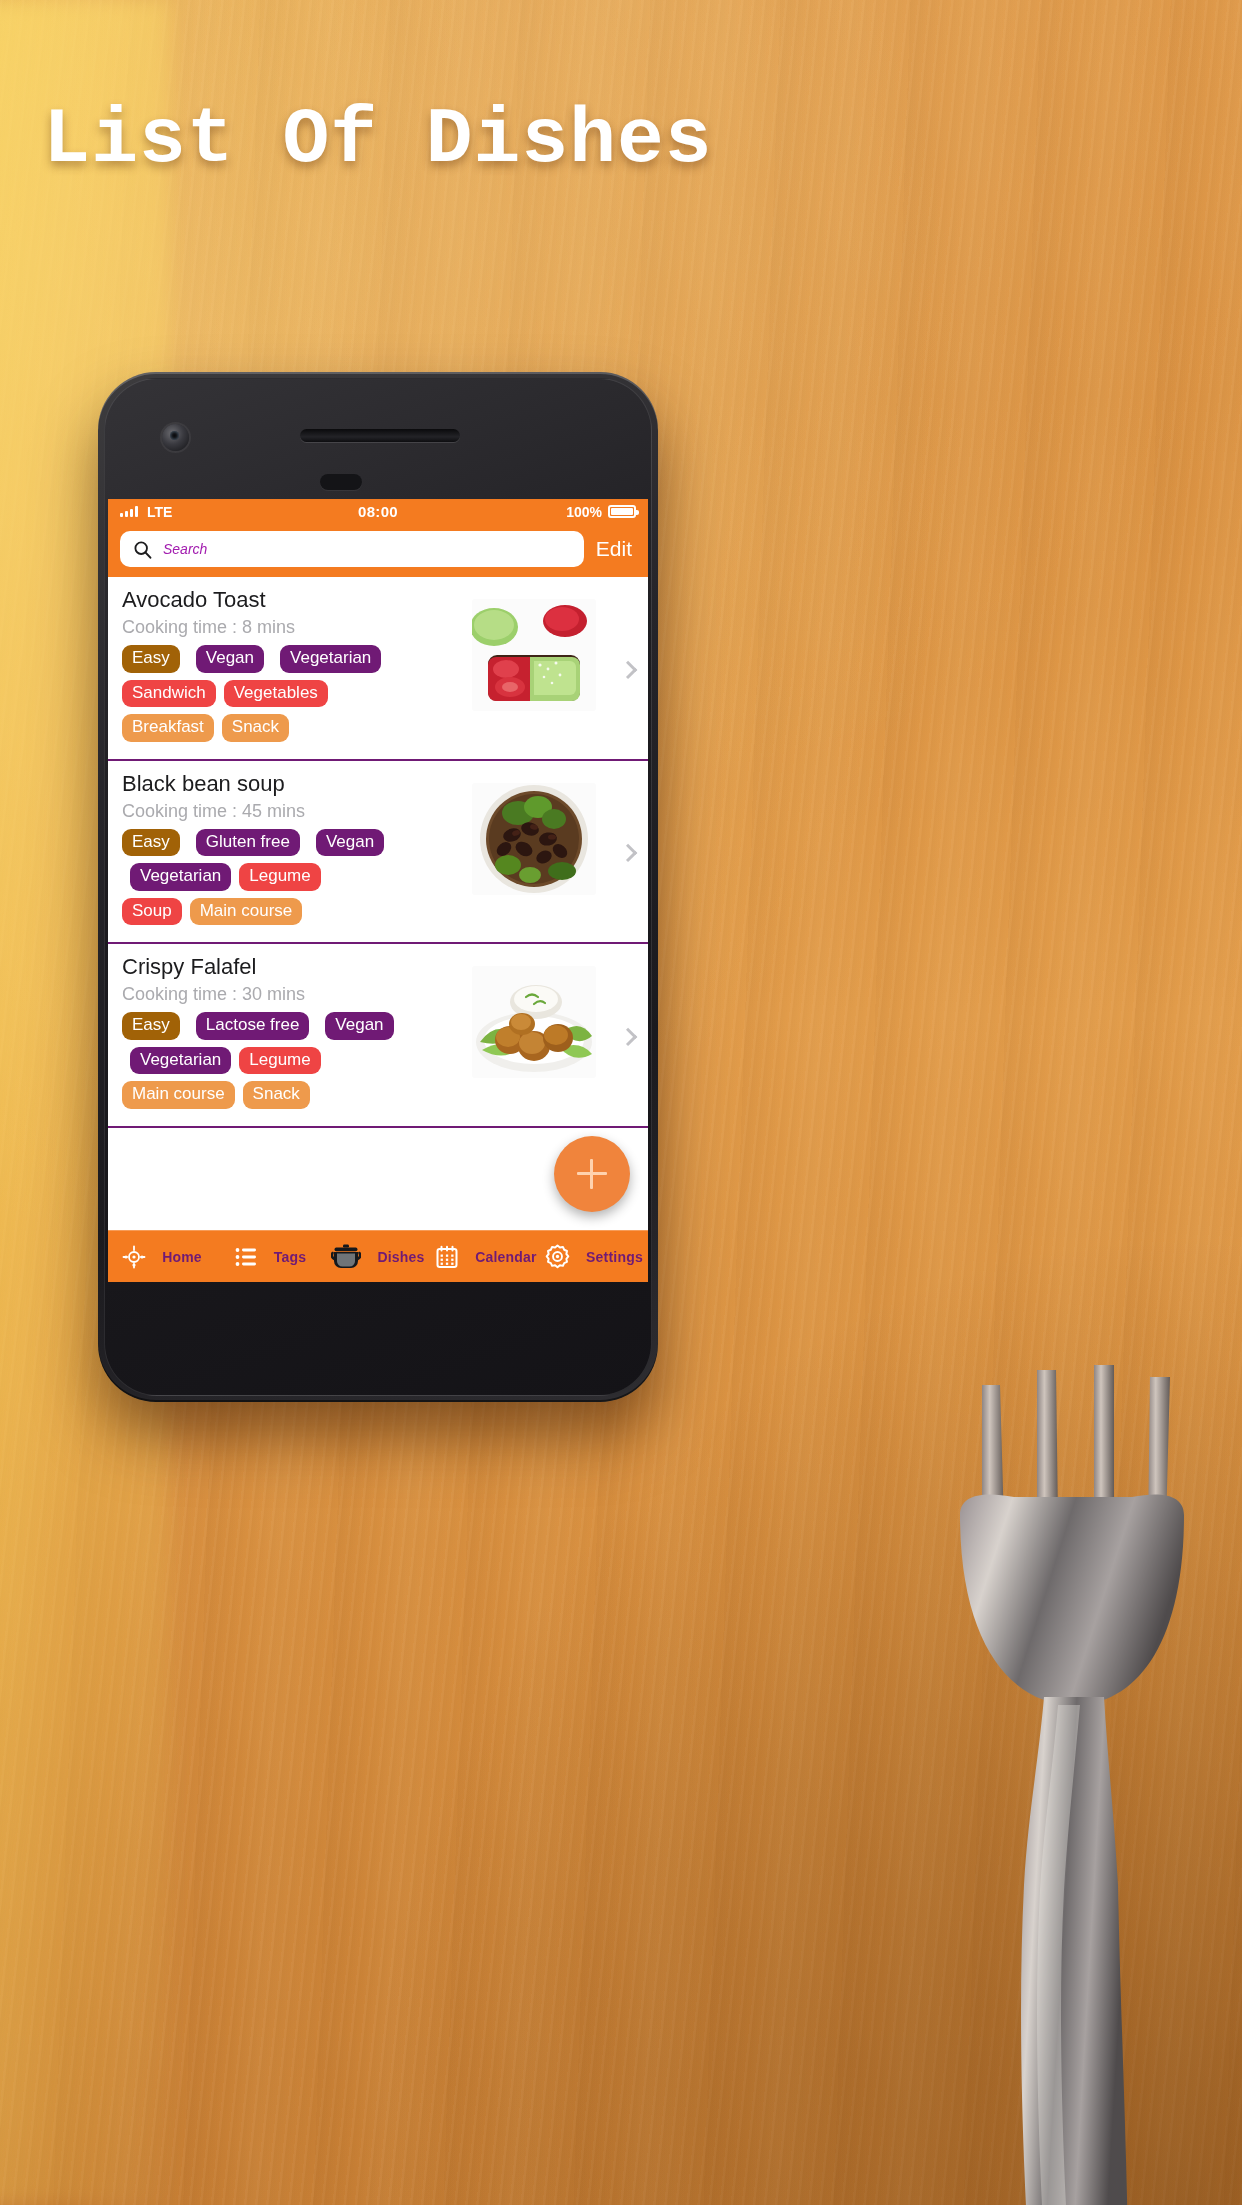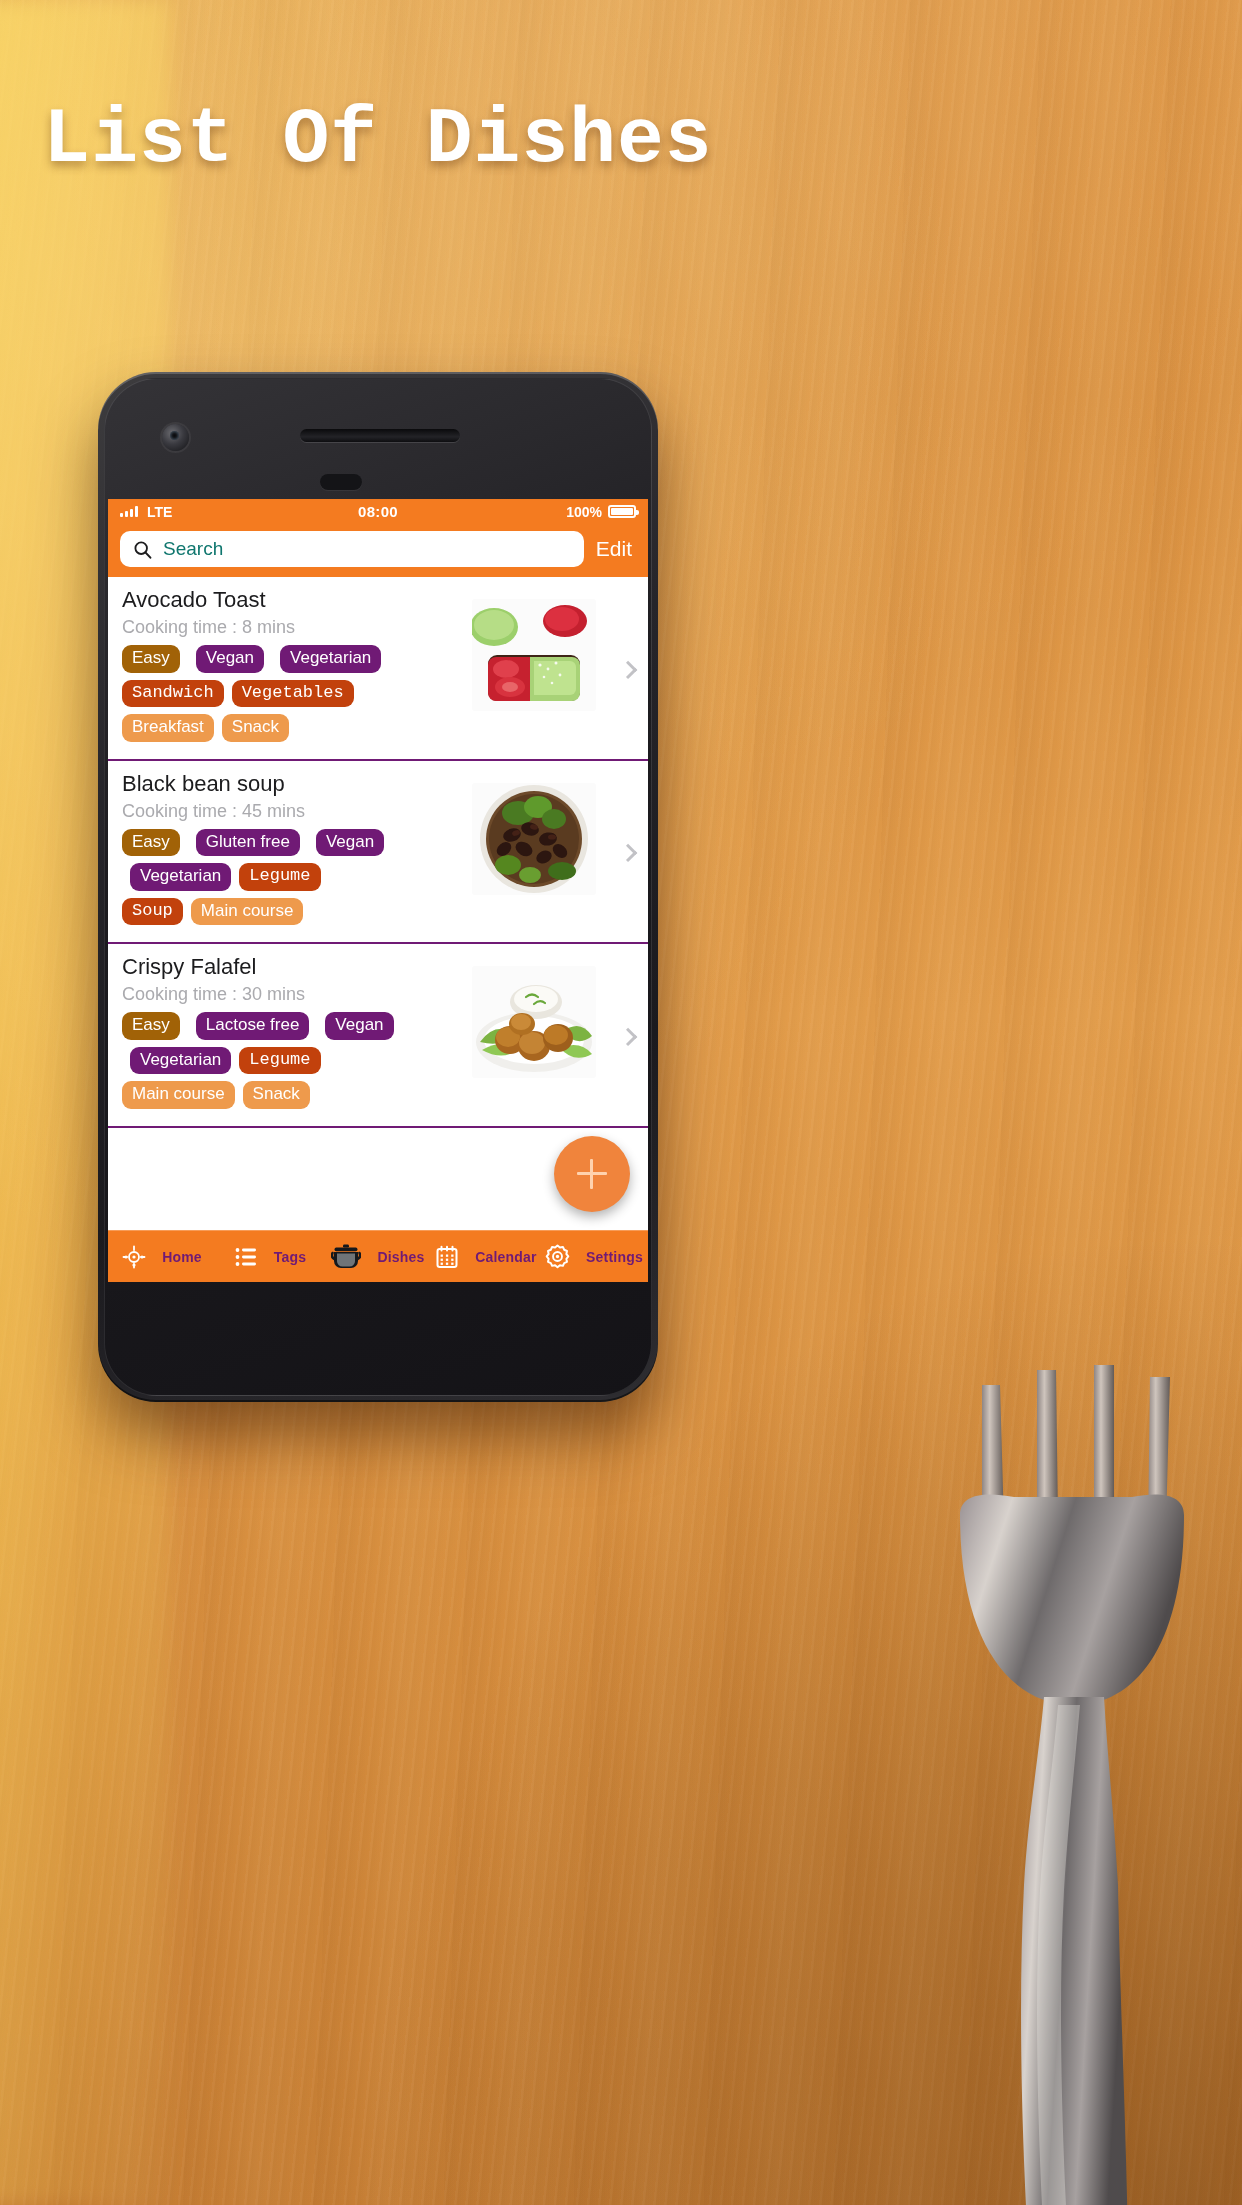--- a/index.html
+++ b/index.html
@@ -128,42 +128,42 @@
 
   
   .searchbar {
     background:#F47B20; padding:7px 10px 10px 12px;
     display:flex; align-items:center; gap:12px;
   }
   .searchfield {
     flex:1; height:36px; background:#fff; border-radius:10px;
     display:flex; align-items:center; padding:0 12px; gap:10px;
   }
-  .searchfield .ph { color:#0f766e; font-size:19px; }
+  .searchfield .ph { color:#a21caf; font-size:14px;font-style:italic; }
   .edit-btn { color:#fff; font-size:21px; padding-right:6px; }
 
   
   .list { background:#fff; height:calc(100% - 25px - 53px - 52px); overflow:hidden; }
   .dish {
     position:relative; padding:10px 14px 10px 14px;
     border-bottom:2px solid #701a75;
     min-height:152px;
   }
   .dish-name { font-size:22px; color:#1c1c1e; margin-bottom:4px; }
   .dish-time { font-size:18px; color:#aaaaae; margin-bottom:7px; }
   .tagrows { width:315px; }
   .tagrow { display:flex; gap:8px; margin-bottom:7px; }
   .tag {
     border-radius:9px; color:#fff; font-size:17px;
     padding:3px 10px 5px 10px; white-space:nowrap;
     line-height:1.15;
   }
   .t-red   { background:#a16207; }
   .t-green { background:#701a75;margin-left:8px; }
-  .t-blue  { background:#c2410c;font-family:Liberation Mono, monospace; }
+  .t-blue  { background:#ef4444; }
   .t-orange{ background:#EE9A4C; }
 
   .thumb {
     position:absolute; right:52px; top:22px;
     width:124px; height:112px; border-radius:3px;
     overflow:hidden; background:#fff;
   }
   .chev {
     position:absolute; right:18px; top:50%; transform:translateY(-50%);
     width:13px; height:13px;

